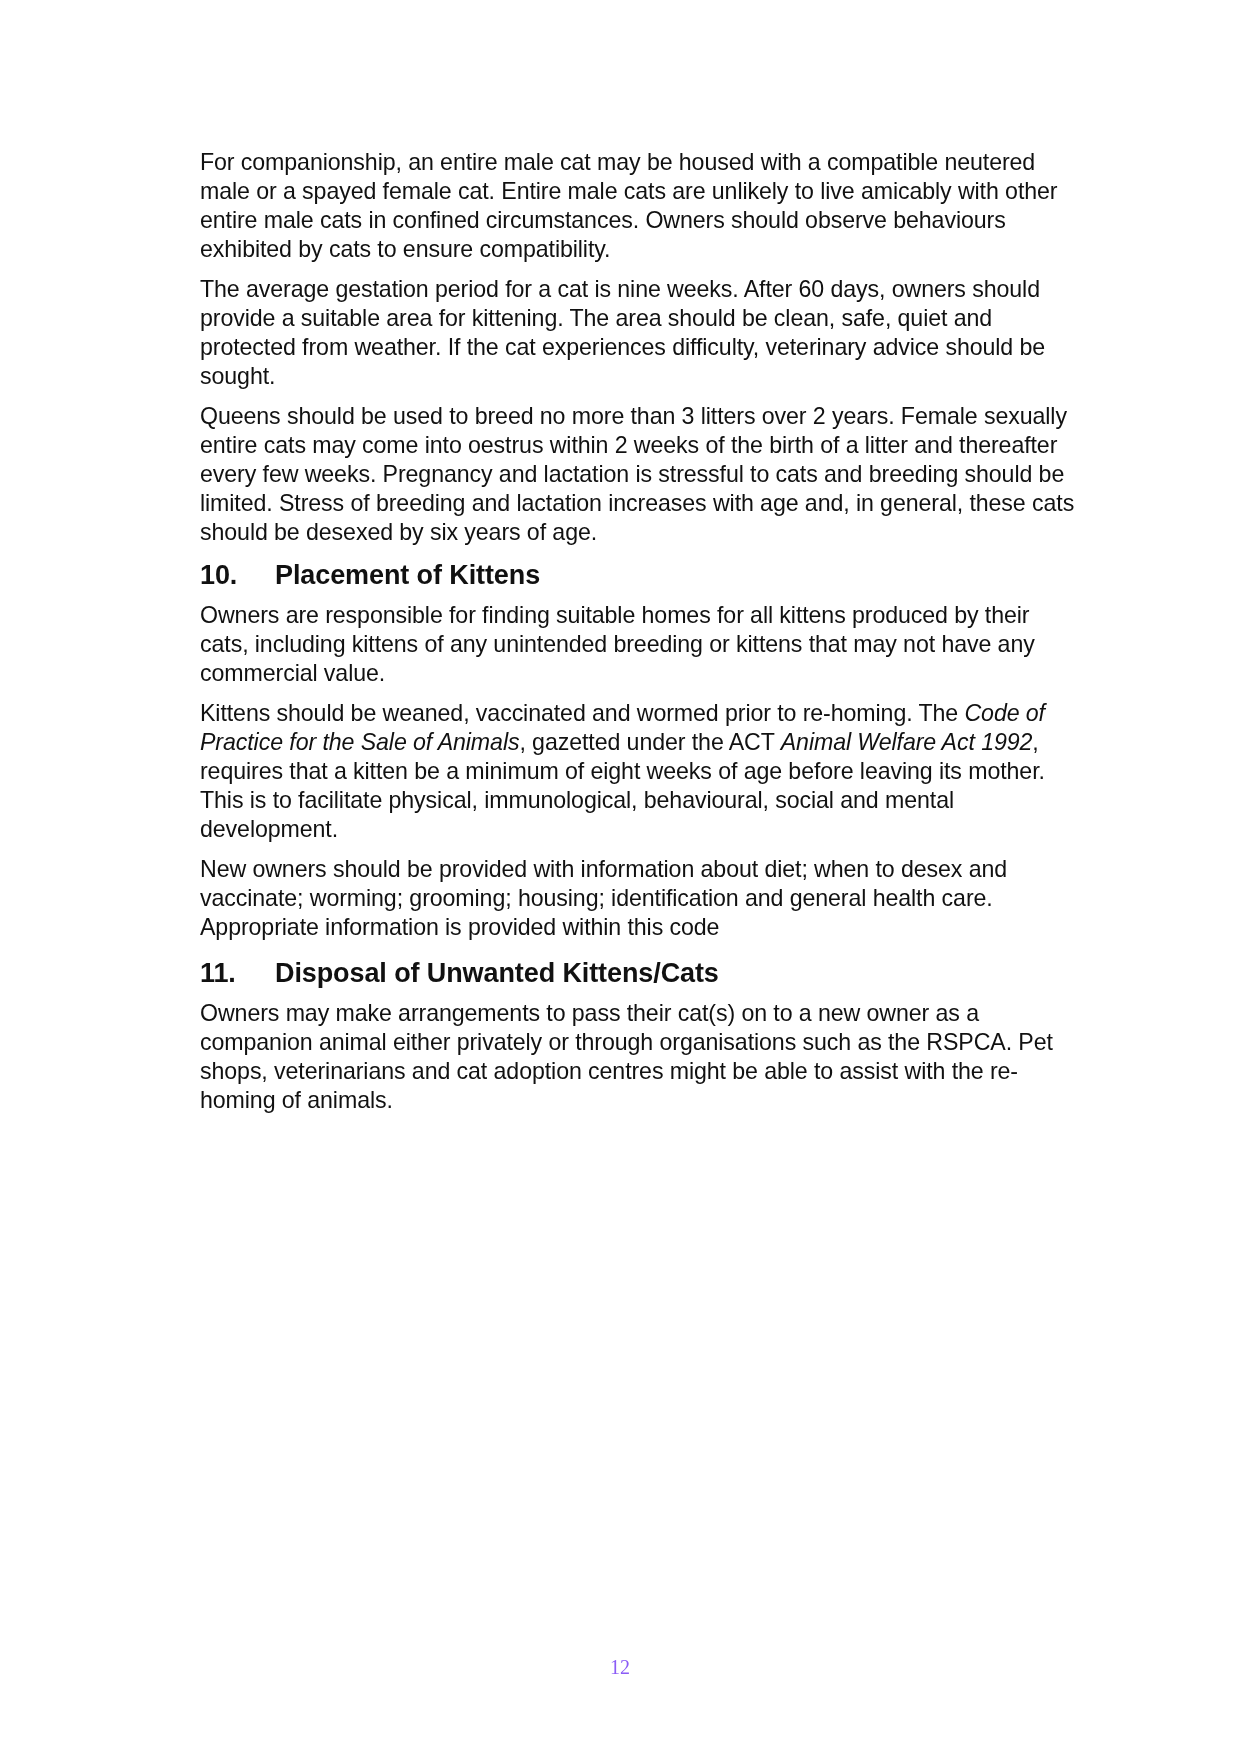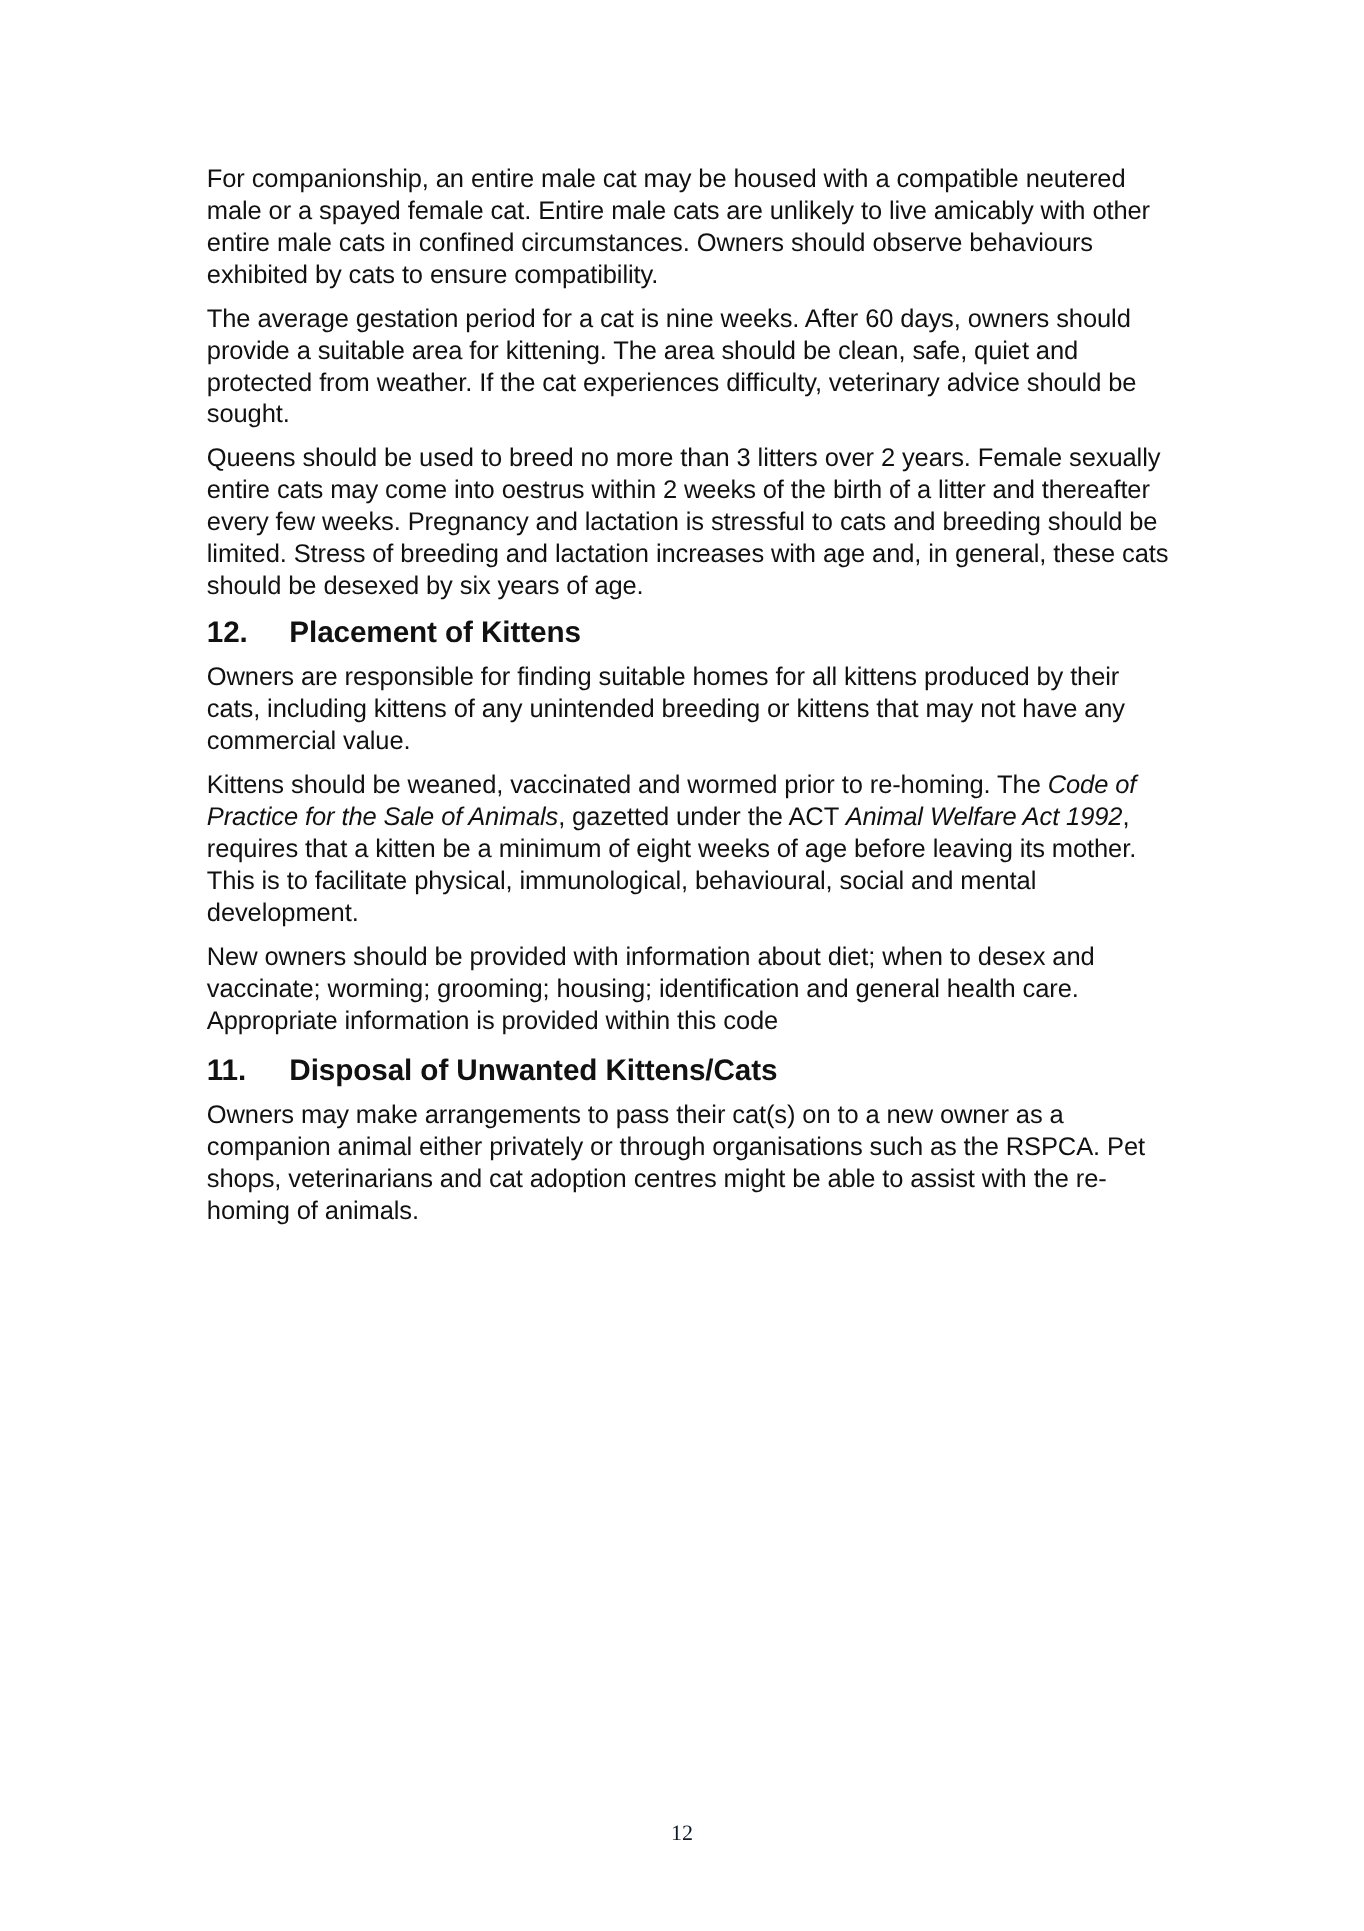--- a/index.html
+++ b/index.html
@@ -1,19 +1,19 @@
 <!DOCTYPE html>
 <html><head>
 <meta charset="utf-8">
 <style>
   html, body { margin: 0; padding: 0; background: #ffffff; }
   body { width: 1240px; height: 1755px; position: relative; overflow: hidden; }
   .page {
     position: absolute;
-    left: 188px;
+    left: 200px;
     top: 148px;
     width: 880px;
     font-family: "Liberation Sans", sans-serif;
     font-size: 23.2px;
     line-height: 29px;
     color: #111111;
     letter-spacing: -0.1px;
   }
   .page p { margin: 0 0 11px 0; }
   .page h2 {
@@ -27,33 +27,33 @@
   .page h2 .num { display: inline-block; width: 75px; }
   .h10 { margin-top: 2px !important; }
   .h11 { margin-top: 14px !important; }
   .page-number {
     position: absolute;
     left: 0; right: 0;
     top: 1656px;
     text-align: center;
     font-family: "Liberation Serif", serif;
     font-size: 20px;
-    color: #0f172a;
+    color: #8b5cf6;
   }
 </style>
 </head>
 <body>
 
 <div class="page">
   <p>For companionship, an entire male cat may be housed with a compatible neutered male or a spayed female cat. Entire male cats are unlikely to live amicably with other entire male cats in confined circumstances.  Owners should observe behaviours exhibited by cats to ensure compatibility.</p>
   <p>The average gestation period for a cat is nine weeks.  After 60 days, owners should provide a suitable area for kittening.  The area should be clean, safe, quiet and protected from weather.  If the cat experiences difficulty, veterinary advice should be sought.</p>
   <p>Queens should be used to breed no more than 3 litters over 2 years.  Female sexually entire cats may come into oestrus within 2 weeks of the birth of a litter and thereafter every few weeks.  Pregnancy and lactation is stressful to cats and breeding should be limited.  Stress of breeding and lactation increases with age and, in general, these cats should be desexed by six years of age.</p>
 
   <h2 class="h10">
-    <span class="num">12.</span><span>Placement of Kittens</span>
+    <span class="num">10.</span><span>Placement of Kittens</span>
   </h2>
   <p>Owners are responsible for finding suitable homes for all kittens produced by their cats, including kittens of any unintended breeding or kittens that may not have any commercial value.</p>
   <p><span>Kittens should be weaned, vaccinated and wormed prior to re-homing.  The </span><em>Code of Practice for the Sale of Animals</em><span>, gazetted under the ACT </span><em>Animal Welfare Act 1992</em><span>, requires that a kitten be a minimum of eight weeks of age before leaving its mother.  This is to facilitate physical, immunological, behavioural, social and mental development.</span></p>
   <p>New owners should be provided with information about diet; when to desex and vaccinate; worming; grooming; housing; identification and general health care.  Appropriate information is provided within this code</p>
 
   <h2 class="h11">
     <span class="num">11.</span><span>Disposal of Unwanted Kittens/Cats</span>
   </h2>
   <p>Owners may make arrangements to pass their cat(s) on to a new owner as a companion animal either privately or through organisations such as the RSPCA.  Pet shops, veterinarians and cat adoption centres might be able to assist with the re-homing of animals.</p>
 </div>

